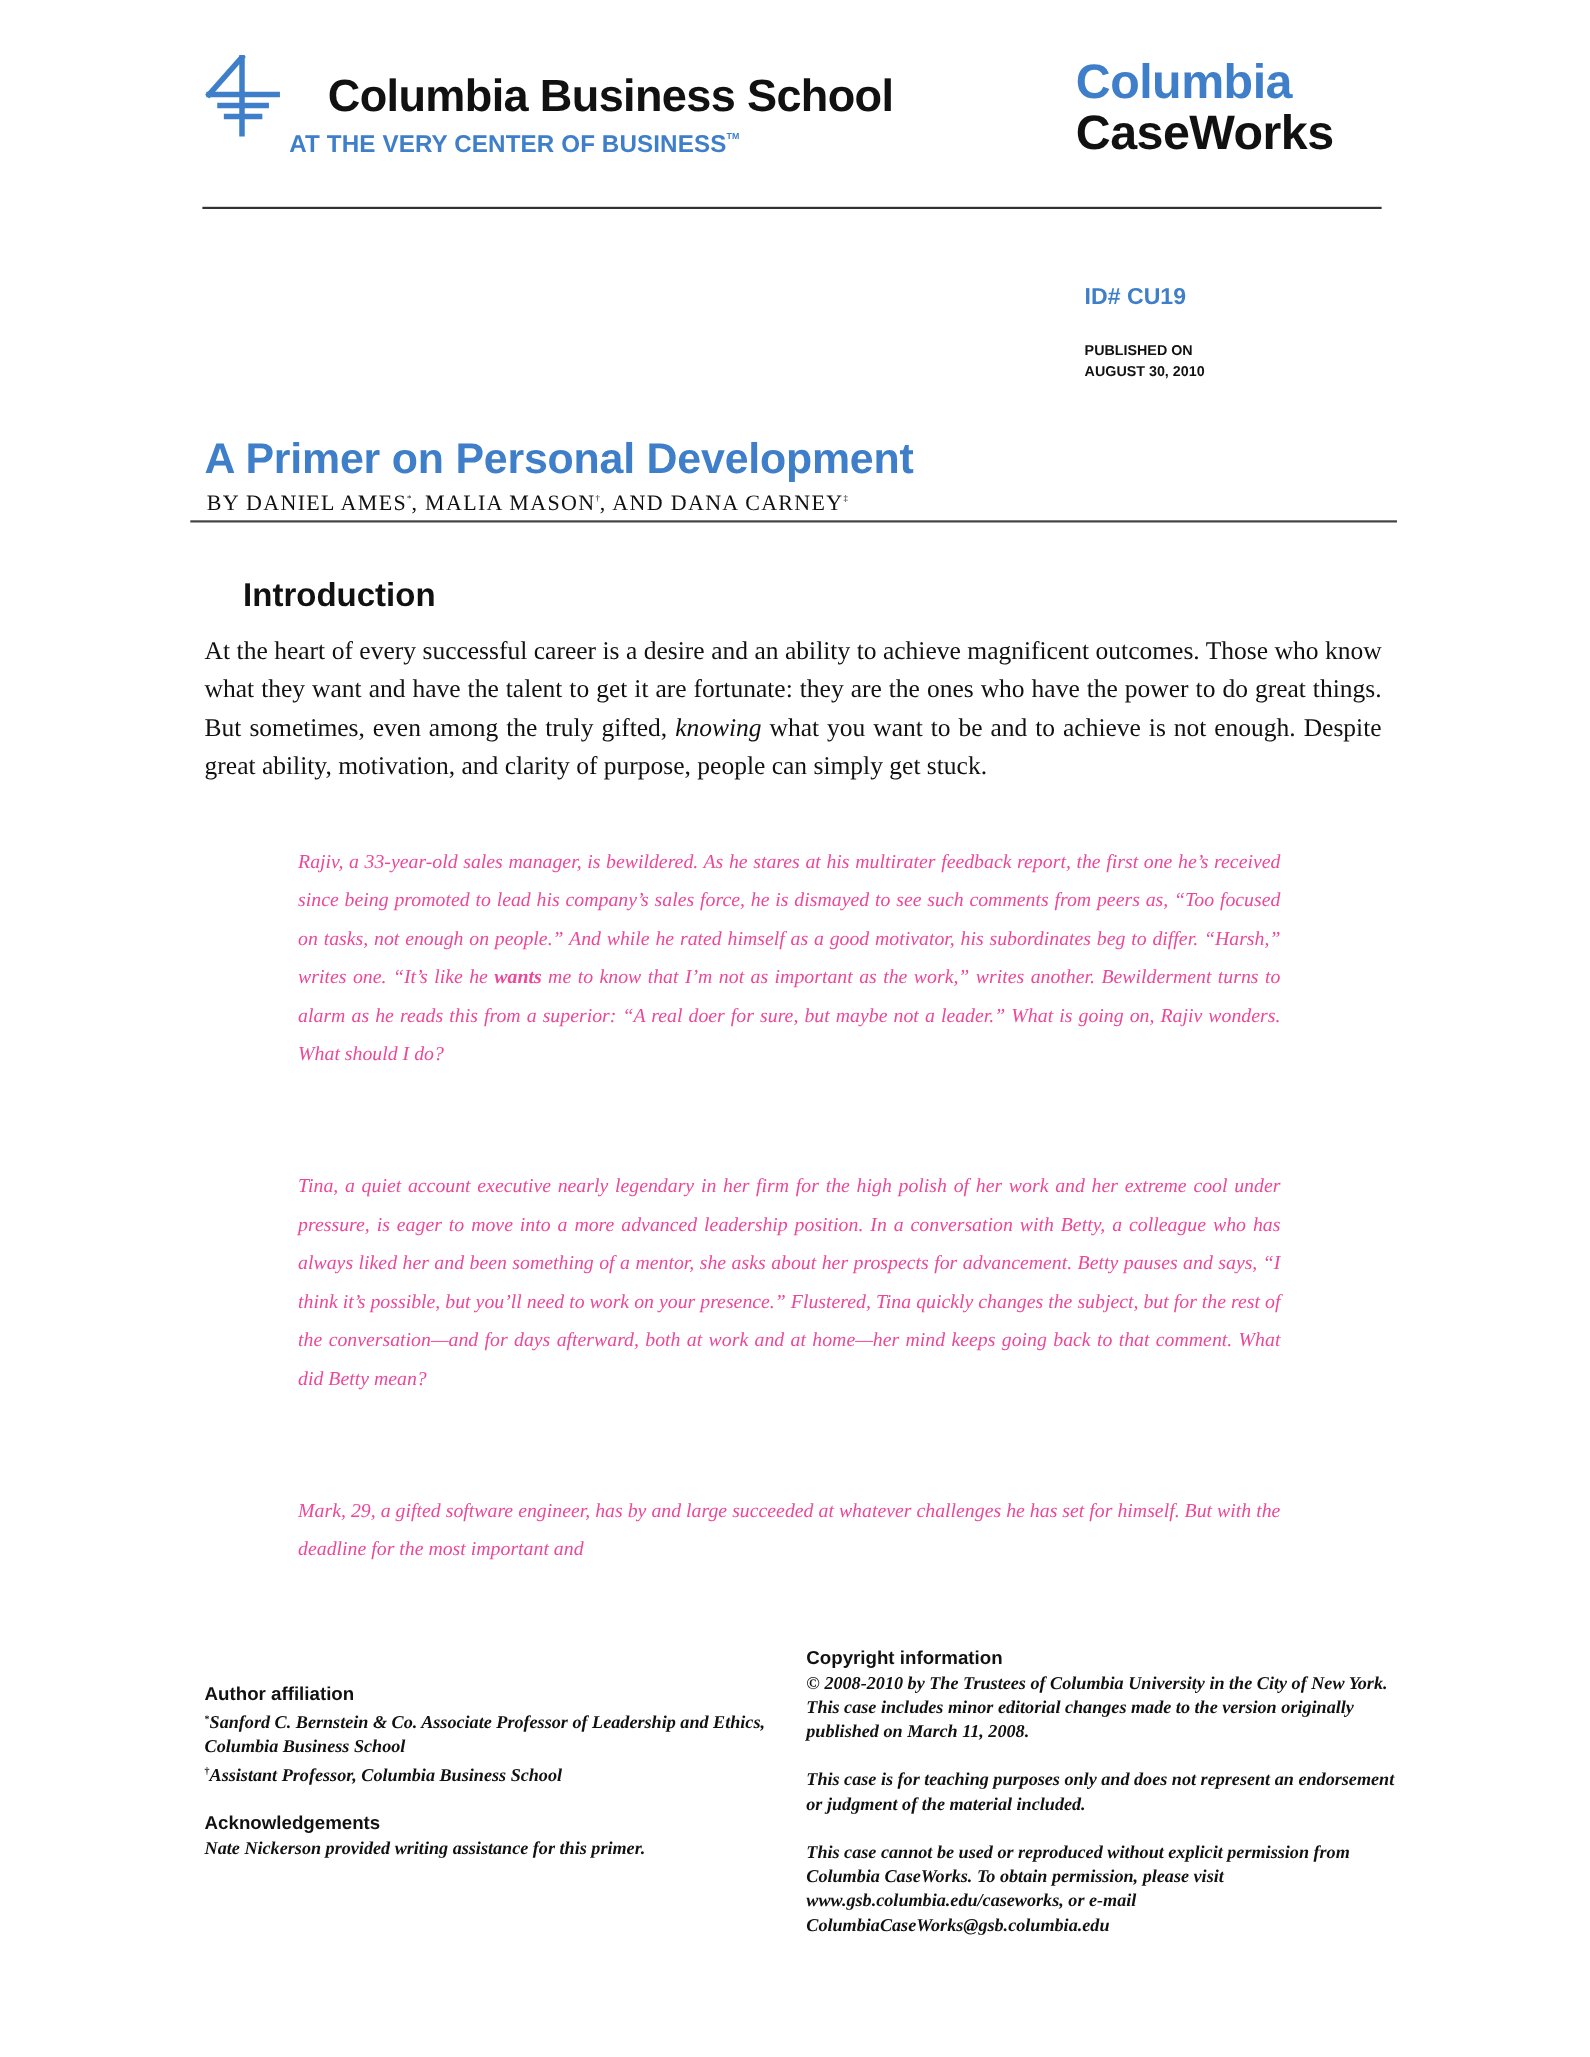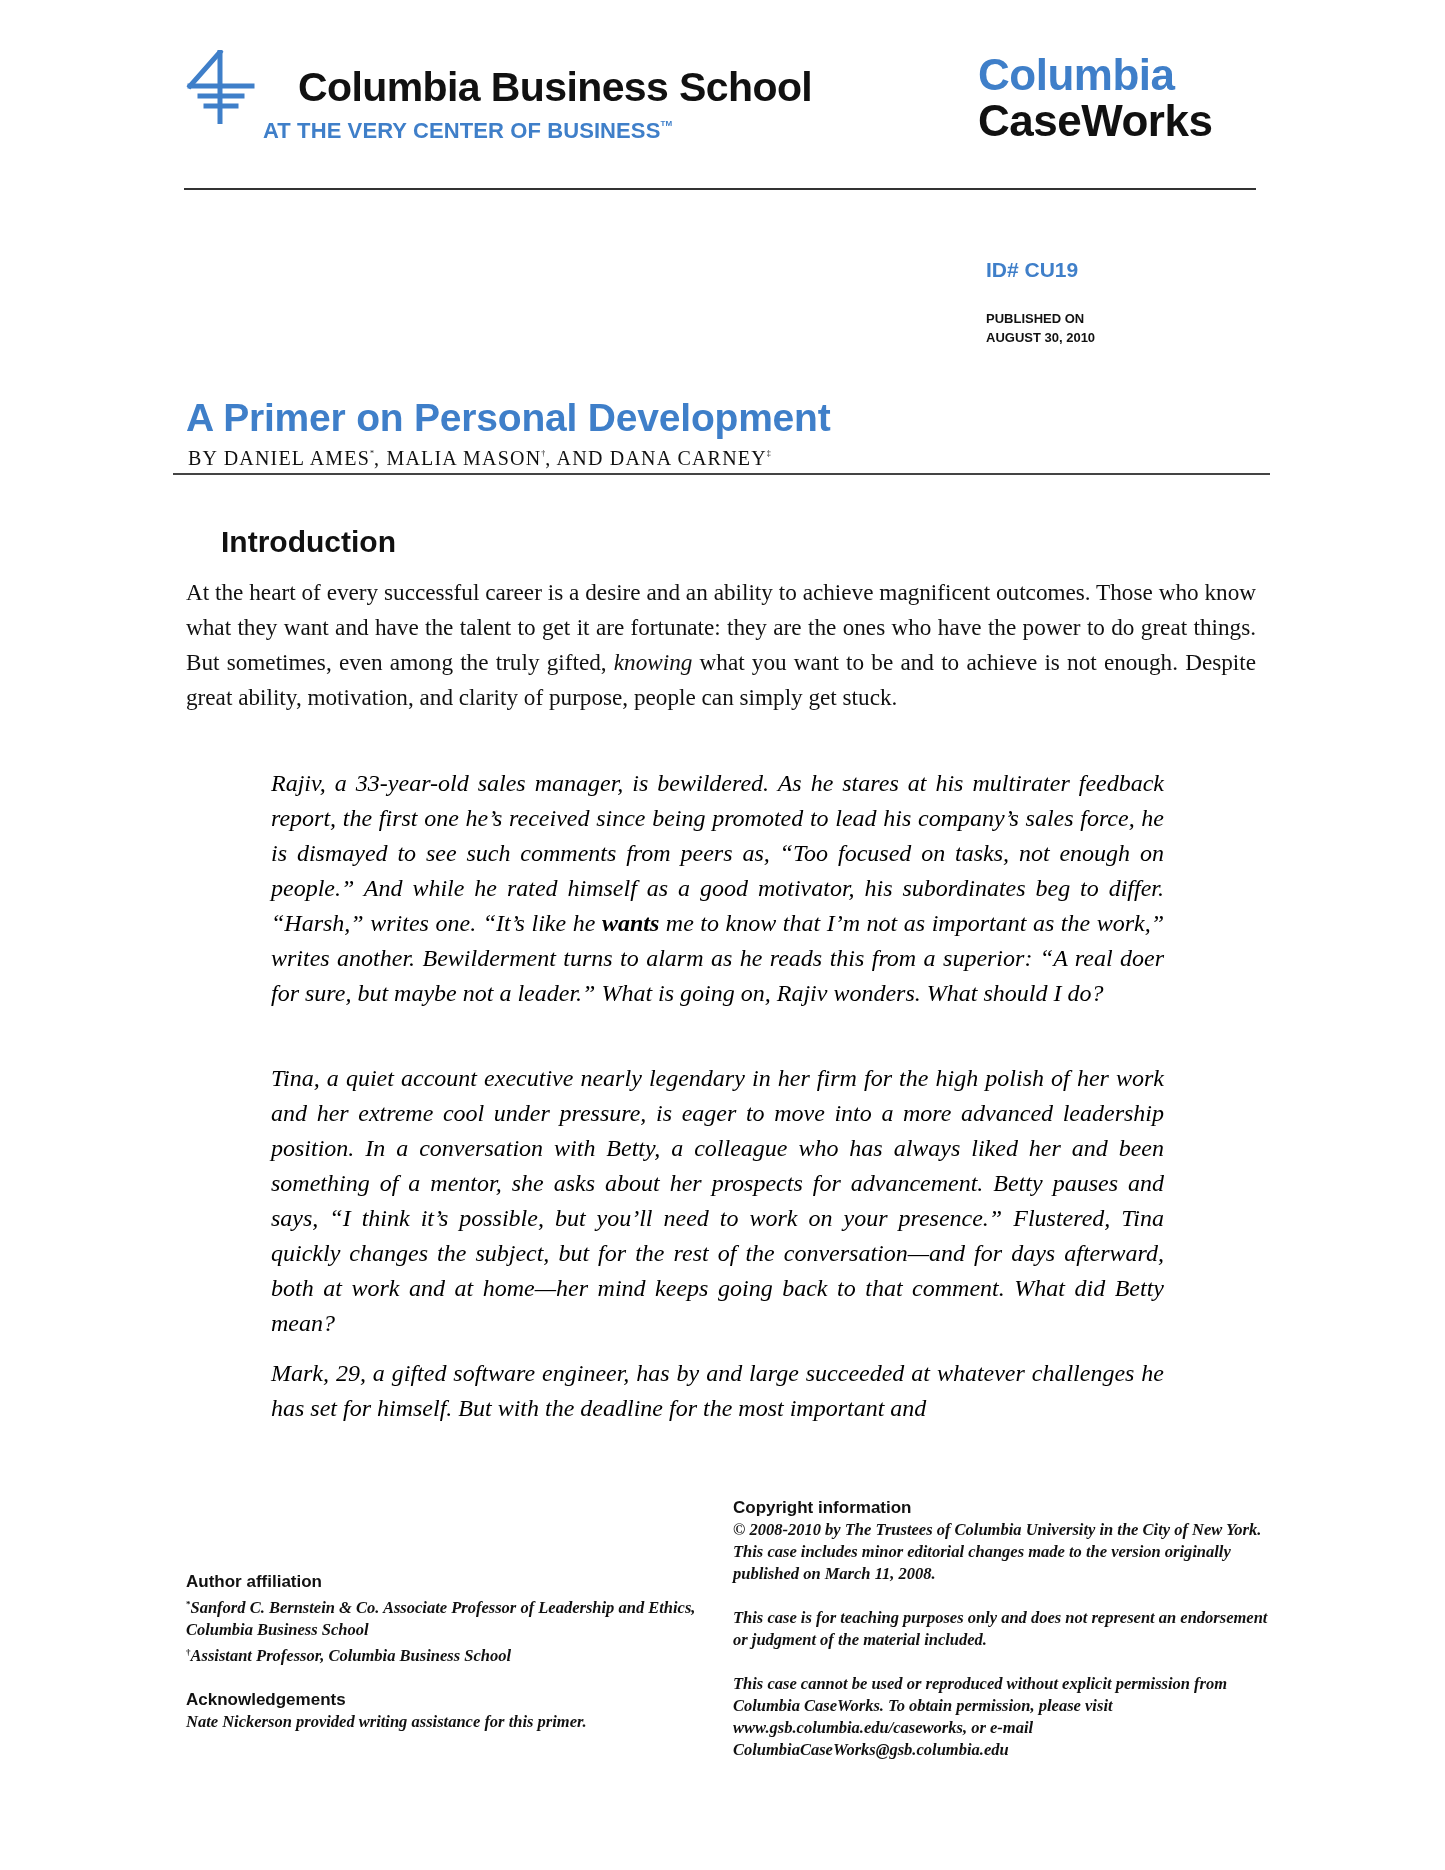--- a/index.html
+++ b/index.html
@@ -24,30 +24,30 @@
 
     .title { left: 186px; top: 396px; font-family: "Liberation Sans", sans-serif; font-weight: bold; font-size: 39px; color: #3f7fc9; white-space: nowrap; letter-spacing: -0.2px; }
     .byline { left: 188px; top: 447px; font-family: "Liberation Serif", serif; font-size: 20px; letter-spacing: 1.2px; color: #111; white-space: nowrap; }
     .byline sup { font-size: 8px; vertical-align: 9px; letter-spacing: 0; }
     .title-rule { left: 173px; top: 473px; width: 1097px; height: 2px; background: #444; }
 
     .section-heading { left: 186px; top: 525px; font-family: "Liberation Sans", sans-serif; font-weight: bold; font-size: 30px; color: #111; margin-left: 35px; }
 
     .intro { left: 186px; top: 575px; width: 1070px; font-family: "Liberation Serif", serif; font-size: 23.2px; line-height: 35px; text-align: justify; color: #111; }
 
-    .vignette { left: 271px; width: 893px; font-family: "Liberation Serif", serif; font-style: italic; font-size: 24px; line-height: 35px; text-align: justify; color: #000000; }
+    .vignette { left: 271px; width: 893px; font-family: "Liberation Serif", serif; font-style: italic; font-size: 18px; line-height: 35px; text-align: justify; color: #ec4899; }
     .v1 { top: 766px; }
     .v2 { top: 1061px; }
     .v3 { top: 1356px; }
     .vignette b { font-weight: bold; }
 
     .foot-col { font-family: "Liberation Serif", serif; font-size: 16.5px; line-height: 22px; color: #111; }
     .foot-head { font-family: "Liberation Sans", sans-serif; font-weight: bold; font-size: 17px; line-height: 22px; color: #111; }
     .foot-it { font-style: italic; font-weight: bold; }
-    .foot-left { left: 186px; top: 1571px; width: 540px; }
+    .foot-left { left: 186px; top: 1529px; width: 540px; }
     .foot-right { left: 733px; top: 1497px; width: 540px; }
     .foot-col sup { font-size: 9px; vertical-align: 6px; font-style: normal; }
     .gap { height: 22px; }
   </style>
 </head>
 <body>
 
 <div class="abs cbs-logo">
   <svg class="cbs-mark" viewBox="0 0 70 74">
     <g stroke="#3f7fc9" stroke-width="5" fill="none" stroke-linecap="square">

